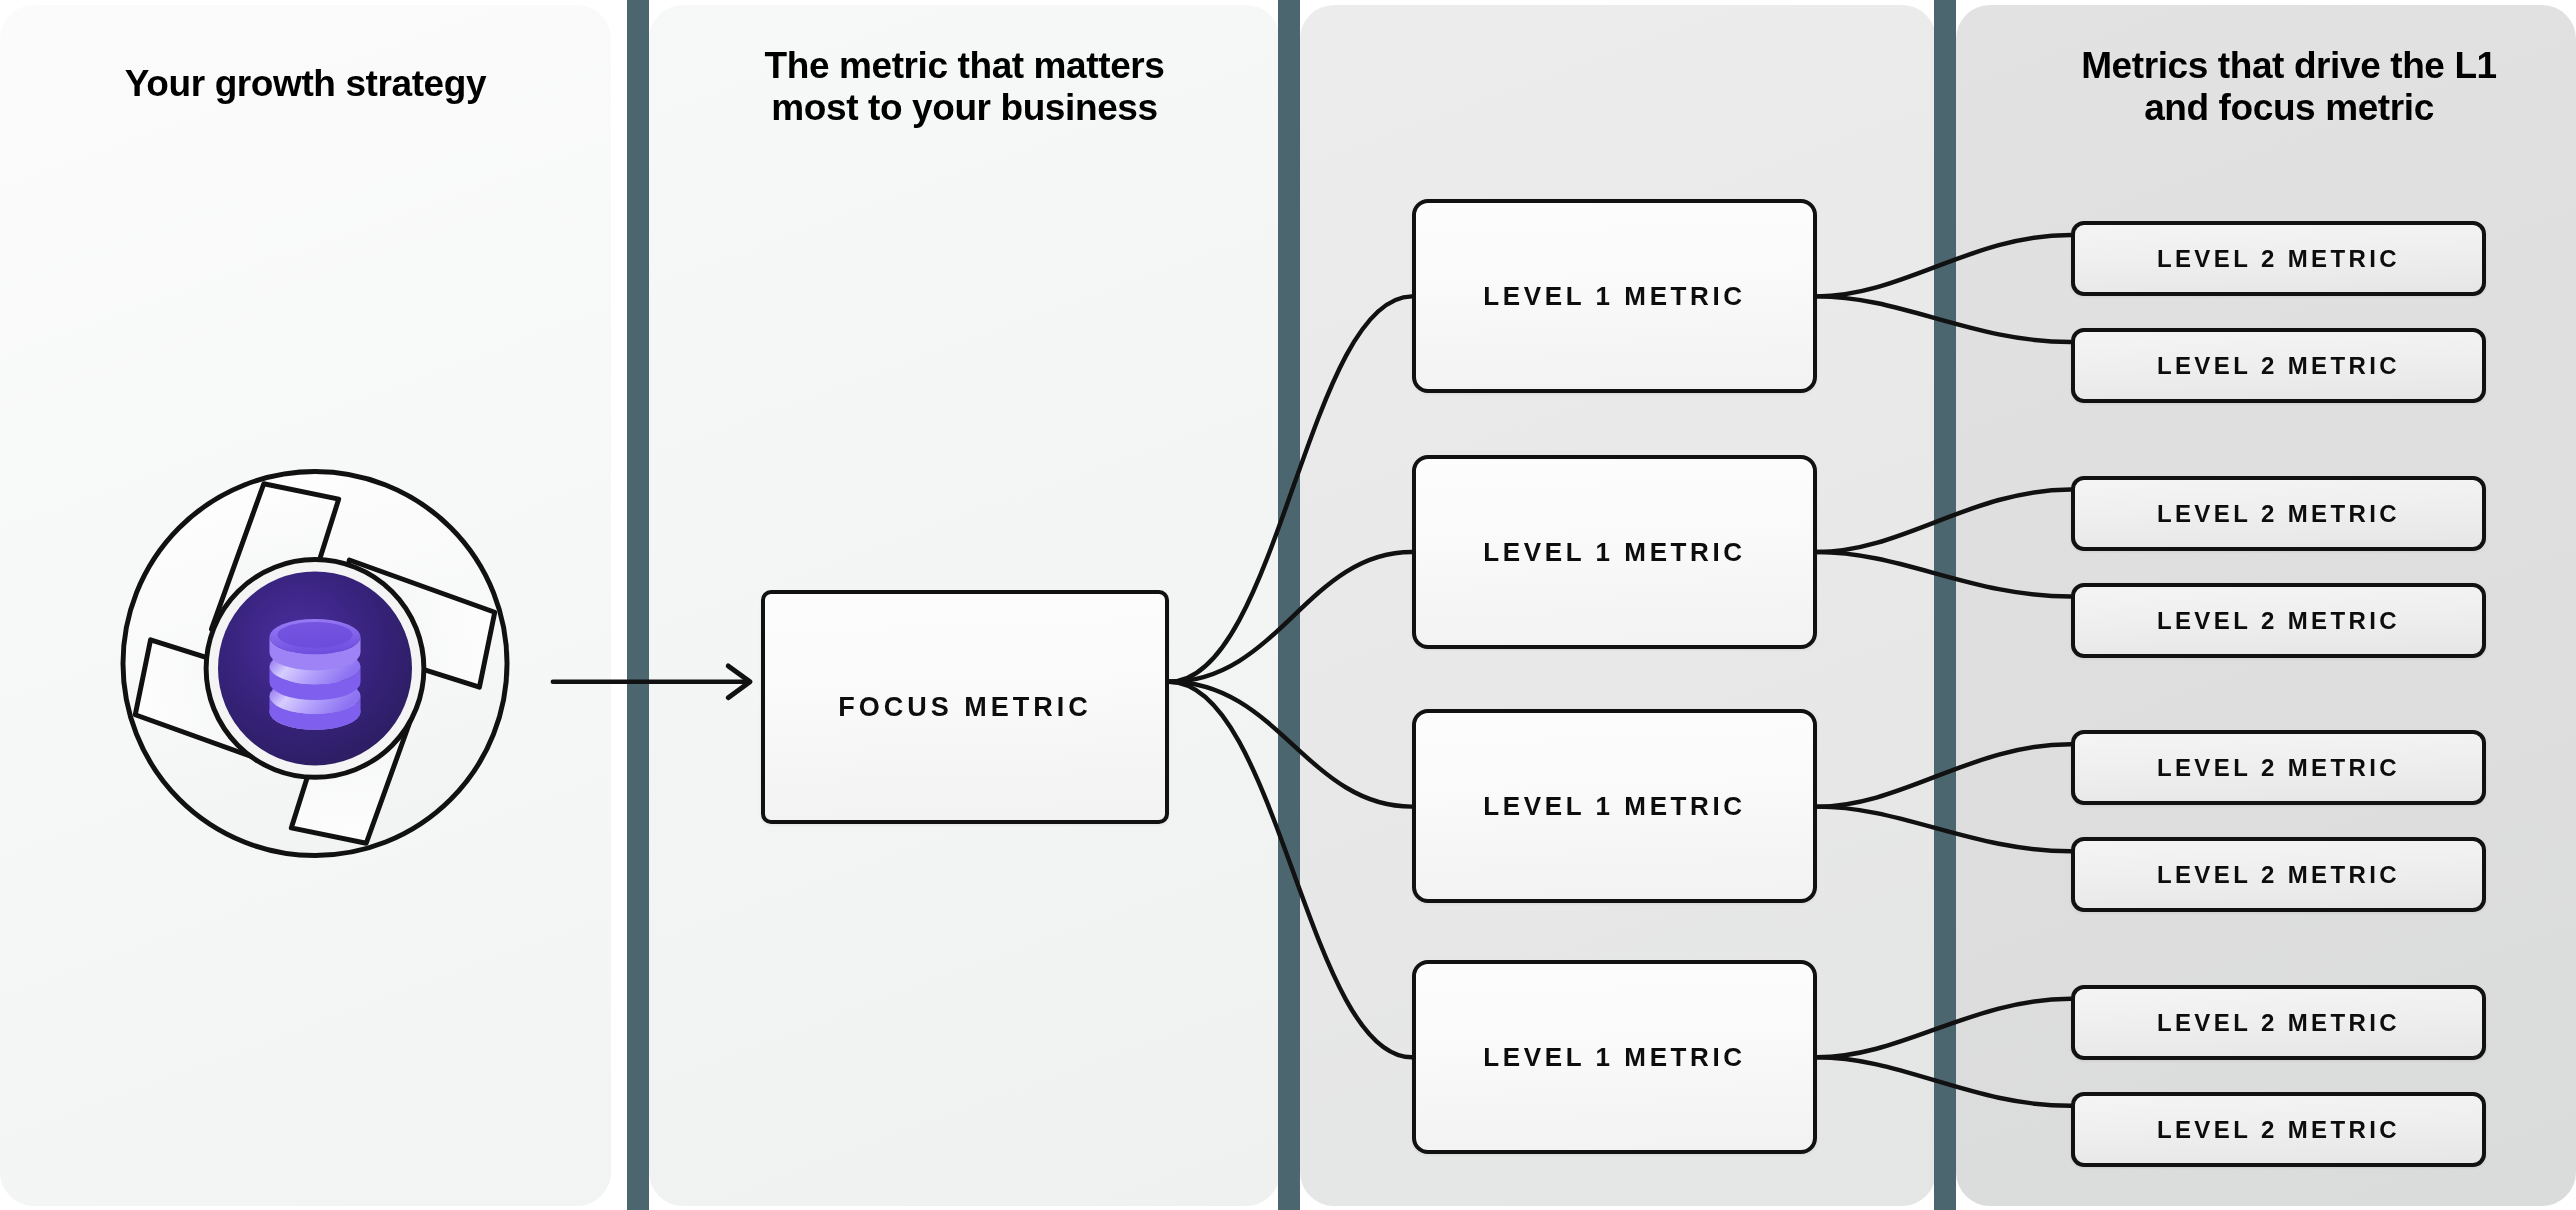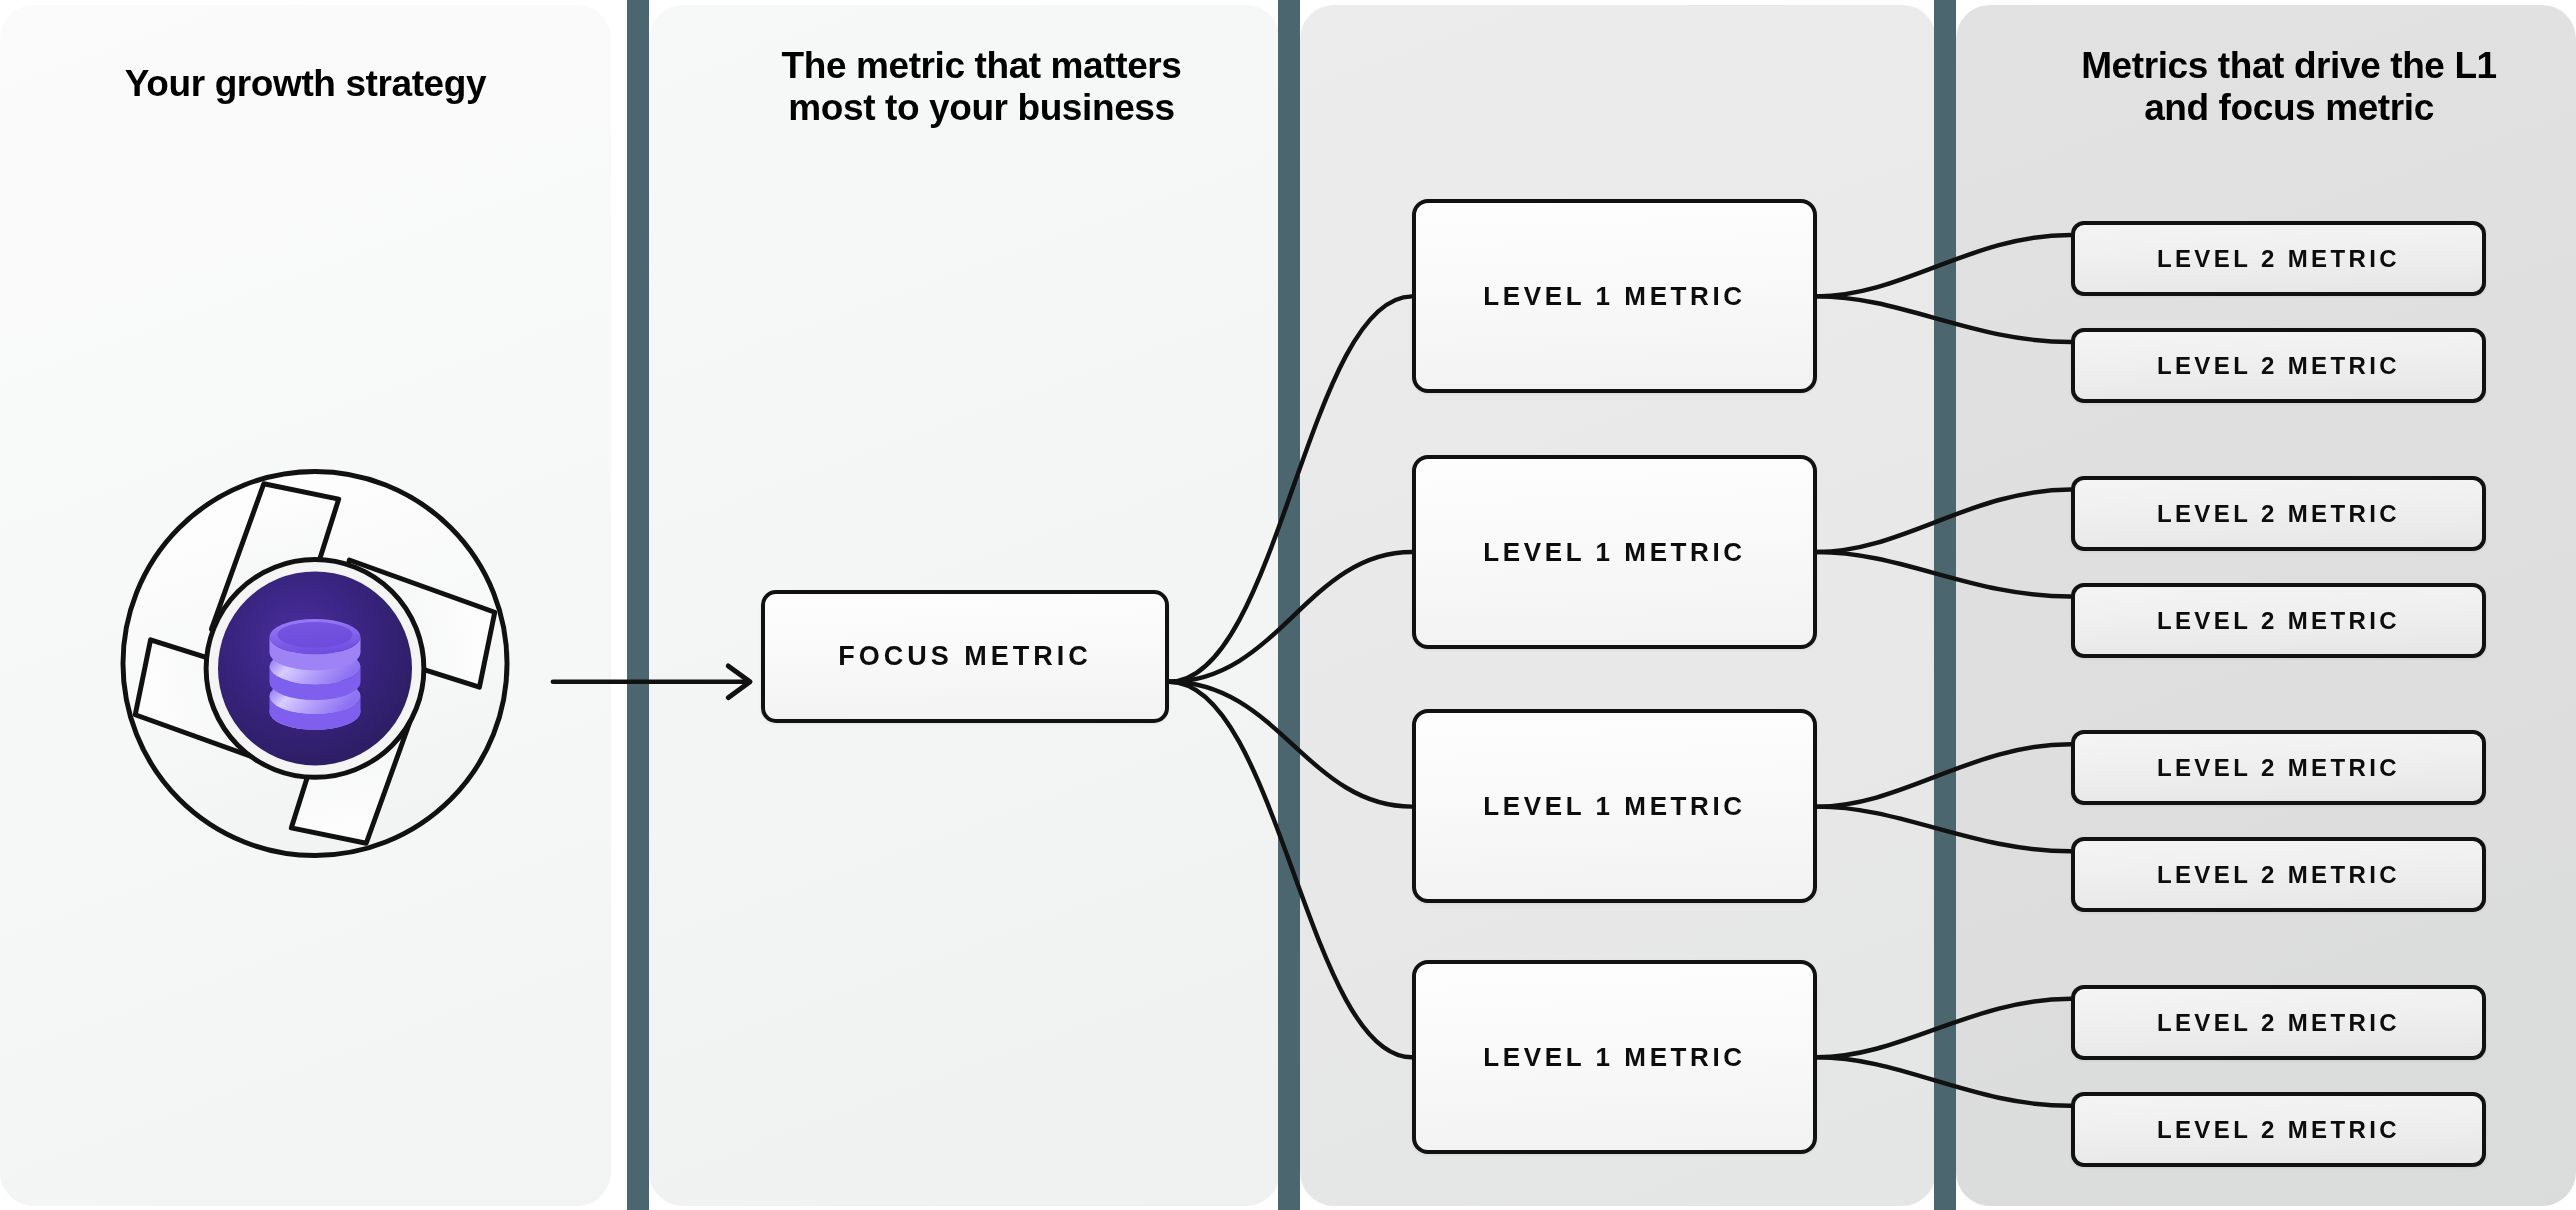--- a/index.html
+++ b/index.html
@@ -66,21 +66,21 @@
     position: absolute;
     text-align: center;
     font-weight: 700;
     color: #000000;
     line-height: 1.14;
     letter-spacing: -0.4px;
     font-size: 37px;
     font-family: "Liberation Sans", sans-serif;
   }
   #header-1 { left: 0px;    width: 611px; top: 63px; }
-  #header-2 { left: 649px;  width: 631px; top: 45px; padding-left: 17px; }
+  #header-2 { left: 649px;  width: 631px; top: 45px; }
   #header-3 { left: 1300px; width: 636px; top: 45px; }
   #header-4 { left: 1956px; width: 666px; top: 45px; }
 
   
   #growth-graphic {
     position: absolute;
     left: 77px;
     top: 421px;
     width: 476px;
     height: 485px;
@@ -111,22 +111,22 @@
     font-weight: 700;
     color: #0d0d0d;
     letter-spacing: 3.6px;
     font-size: 26px;
     white-space: nowrap;
   }
   #node-focus {
     left: 761px;
     top: 590px;
     width: 408px;
-    height: 133px;
-    border-radius: 15px;
+    height: 234px;
+    border-radius: 10px;
   }
   #node-focus span { font-size: 27px; letter-spacing: 4px; }
 
   .node-l1 {
     width: 405px;
     height: 194px;
     left: 1412px;
     border-radius: 16px;
   }
   #node-l1-0 { top: 199px; }

